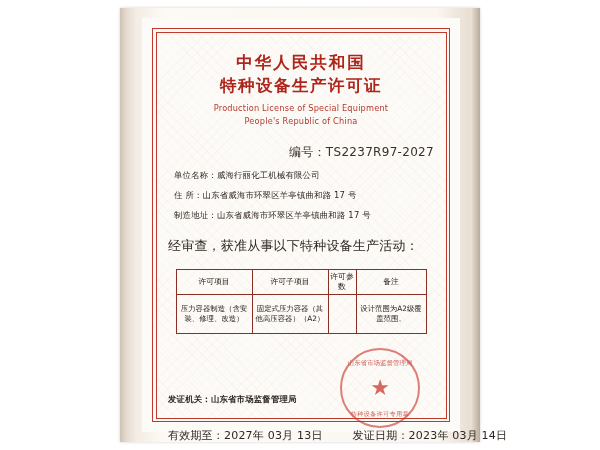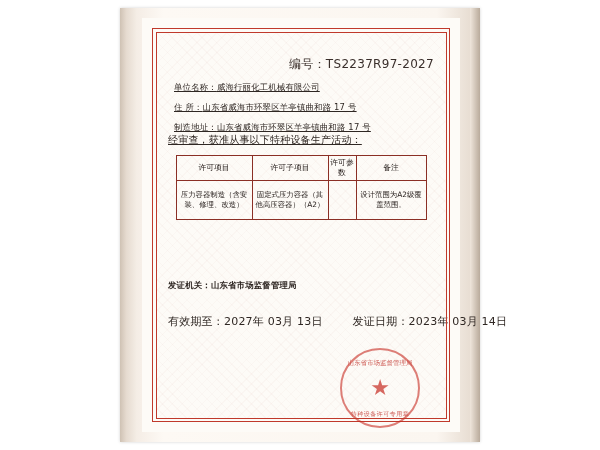--- a/index.html
+++ b/index.html
@@ -128,40 +128,38 @@
     letter-spacing: 0.3px;
   }
 
   .field {
     margin-top: 9px;
     font-size: 8.4px;
     color: #2f2723;
     letter-spacing: 0.2px;
     padding-left: 12px;
     white-space: nowrap;
-    text-decoration: underline;
   }
   .field .lab {
     color: #2f2723;
   }
   .field .val {
     color: #2f2723;
   }
 
   .approve {
-    margin-top: 0;
+    margin-top: 16px;
     padding-left: 6px;
-    font-size: 10px;
-    color: #2f2723;
-    letter-spacing: 0.2px;
-    text-decoration: underline;
+    font-size: 13px;
+    color: #2f2723;
+    letter-spacing: 0.2px;
   }
 
   table.lic {
-    margin: 8px auto 0 auto;
+    margin: 14px auto 0 auto;
     width: 250px;
     border-collapse: collapse;
     table-layout: fixed;
   }
   table.lic th, table.lic td {
     border: 0.8px solid #8b2f25;
     font-size: 7.4px;
     color: #2b2320;
     text-align: center;
     vertical-align: middle;
@@ -254,20 +252,26 @@
 
   <div id="booklet">
     <div id="binding"></div>
     <div id="edge"></div>
 
     <div id="page">
       <div class="tex"></div>
 
       <div id="content">
 
+        <div class="title-block">
+          <div class="title-cn1">中华人民共和国</div>
+          <div class="title-cn2">特种设备生产许可证</div>
+          <div class="title-en1">Production License of Special Equipment</div>
+          <div class="title-en2">People's Republic of China</div>
+        </div>
 
         <div class="serial-row">
           <span>编号：</span><span>TS2237R97-2027</span>
         </div>
 
         <div class="field">
           <span class="lab">单位名称：</span><span class="val">威海行丽化工机械有限公司</span>
         </div>
 
         <div class="field">

